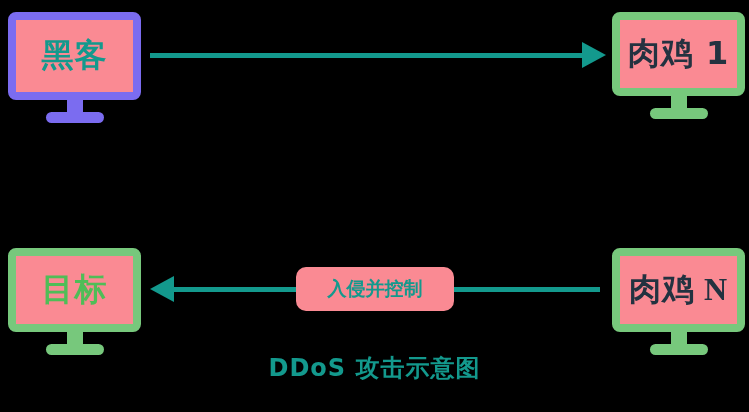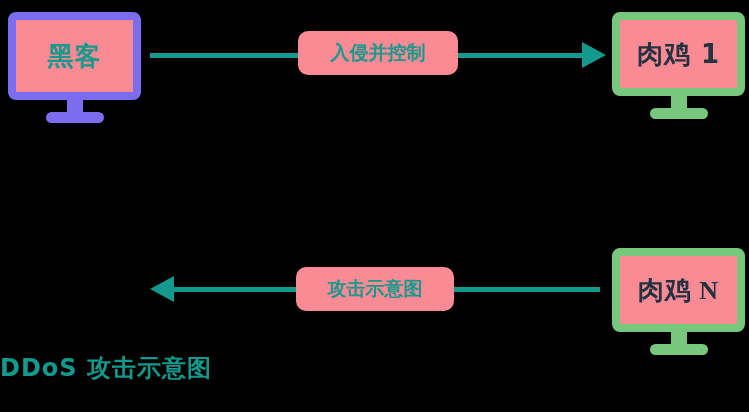--- a/index.html
+++ b/index.html
@@ -26,21 +26,21 @@
     border-style: solid;
     border-width: 8px;
     border-radius: 8px;
     background: #fa8a93;
     display: flex;
     align-items: center;
     justify-content: center;
   }
   .screen-label {
     font-weight: bold;
-    font-size: 26px;
+    font-size: 32px;
     letter-spacing: 1px;
     white-space: nowrap;
   }
   .neck {
     width: 16px;
     height: 12px;
     margin: 0 auto;
   }
   .base {
     width: 58px;
@@ -98,20 +98,21 @@
     white-space: nowrap;
   }
   .label-control { left: 298px; top: 31px; width: 160px; height: 44px; }
   .label-attack  { left: 296px; top: 267px; width: 158px; height: 44px; }
   
   .caption {
     position: absolute;
     left: 0;
     right: 0;
     top: 352px;
+    text-align: center;
     color: #13998d;
     font-weight: bold;
     font-size: 24px;
     letter-spacing: 1px;
   }
 </style>
 </head>
 <body>
 
 <div class="canvas">
@@ -119,39 +120,45 @@
   <div class="monitor node-hacker">
     <div class="screen">
       <span class="screen-label">黑客</span>
     </div>
     <div class="neck"></div>
     <div class="base"></div>
   </div>
 
   <div class="arrow-line control-line"></div>
   <div class="arrow-head head-right control-head"></div>
-  <div class="edge-label label-control">入侵并控制</div>
 
   <div class="monitor node-bot node-bot1">
     <div class="screen">
       <span class="screen-label">肉鸡 1</span>
     </div>
     <div class="neck"></div>
     <div class="base"></div>
   </div>
 
 
   <div class="monitor node-bot node-botN">
     <div class="screen">
       <span class="screen-label">肉鸡 N</span>
     </div>
     <div class="neck"></div>
     <div class="base"></div>
   </div>
 
   <div class="arrow-line attack-line"></div>
   <div class="arrow-head head-left attack-head"></div>
-  <div class="edge-label label-attack">攻击示意图</div>
+  <div class="edge-label label-attack">入侵并控制</div>
 
+  <div class="monitor node-target">
+    <div class="screen">
+      <span class="screen-label">目标</span>
+    </div>
+    <div class="neck"></div>
+    <div class="base"></div>
+  </div>
 
   <div class="caption">DDoS 攻击示意图</div>
 
 </div>
 
 </body></html>

